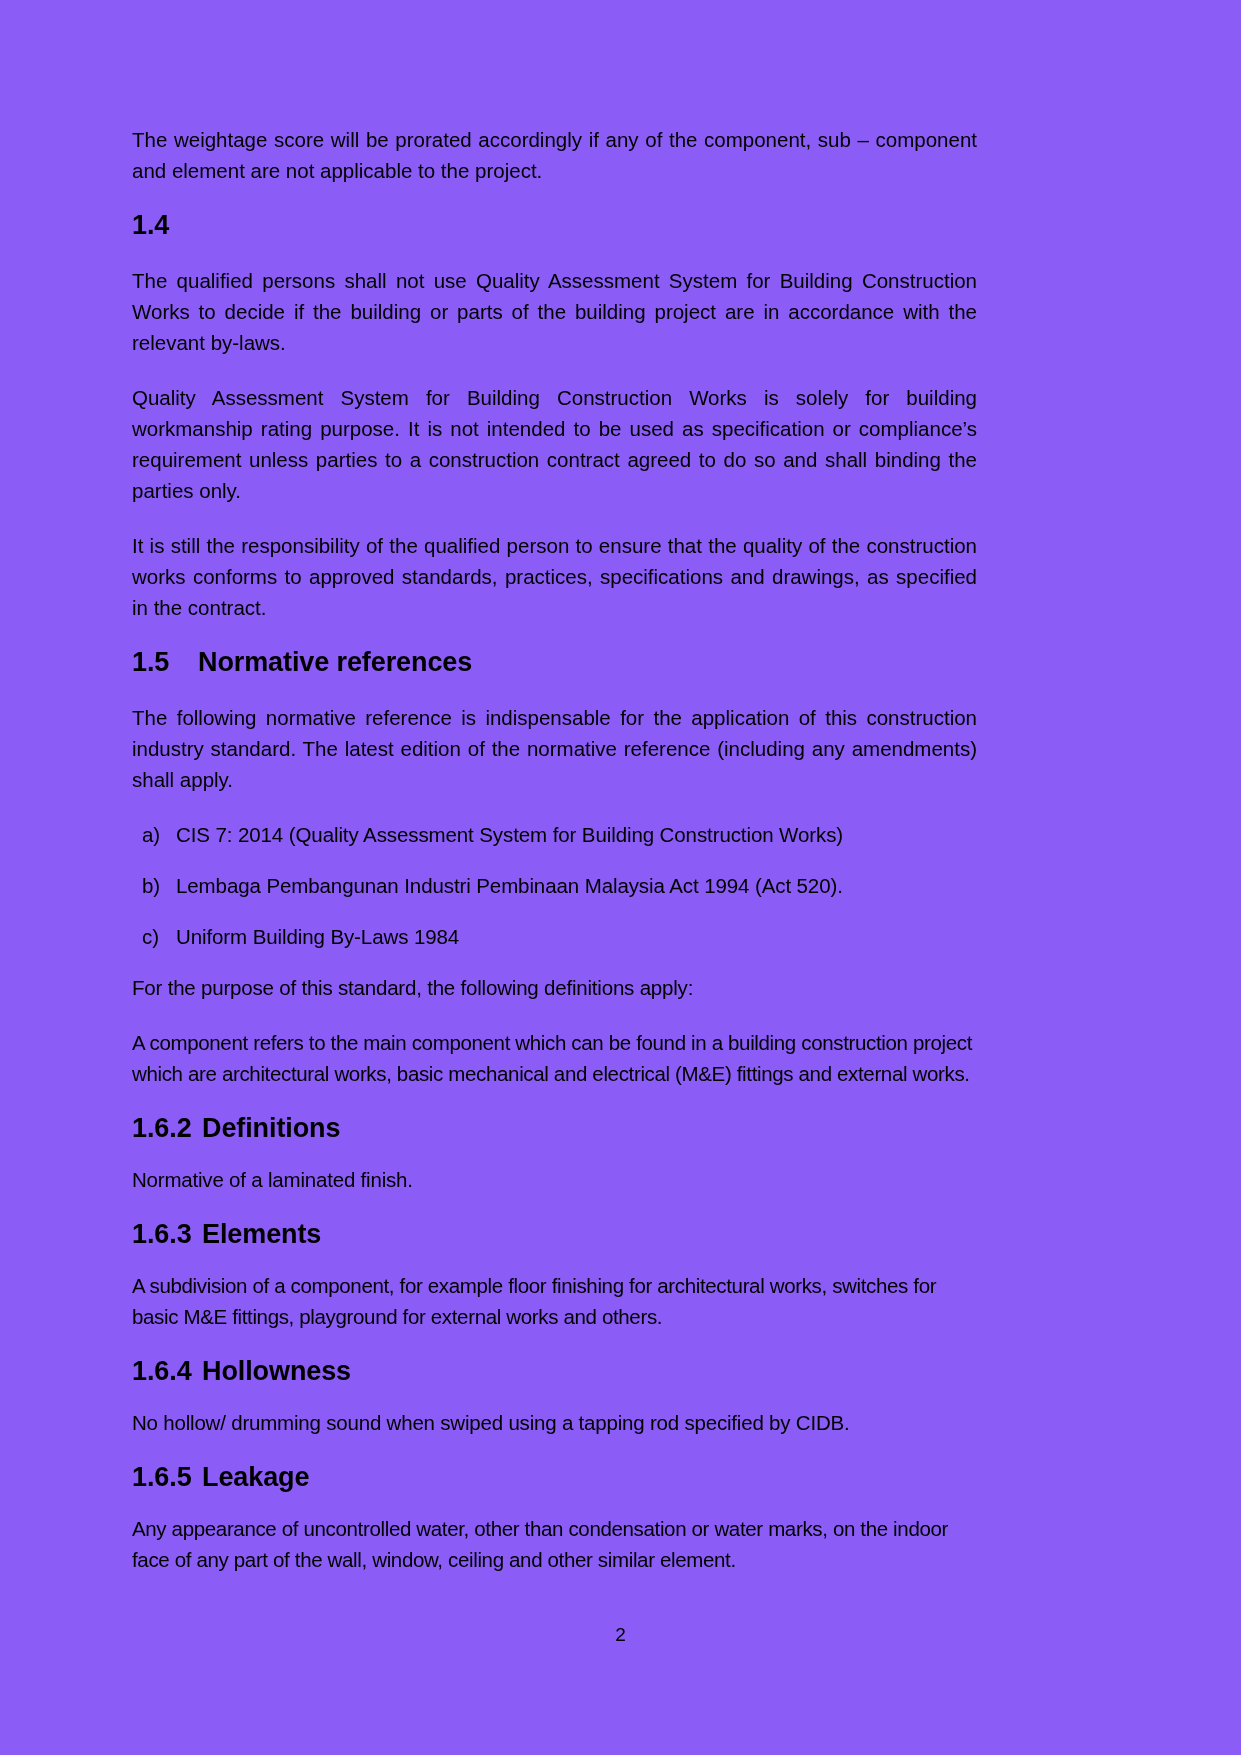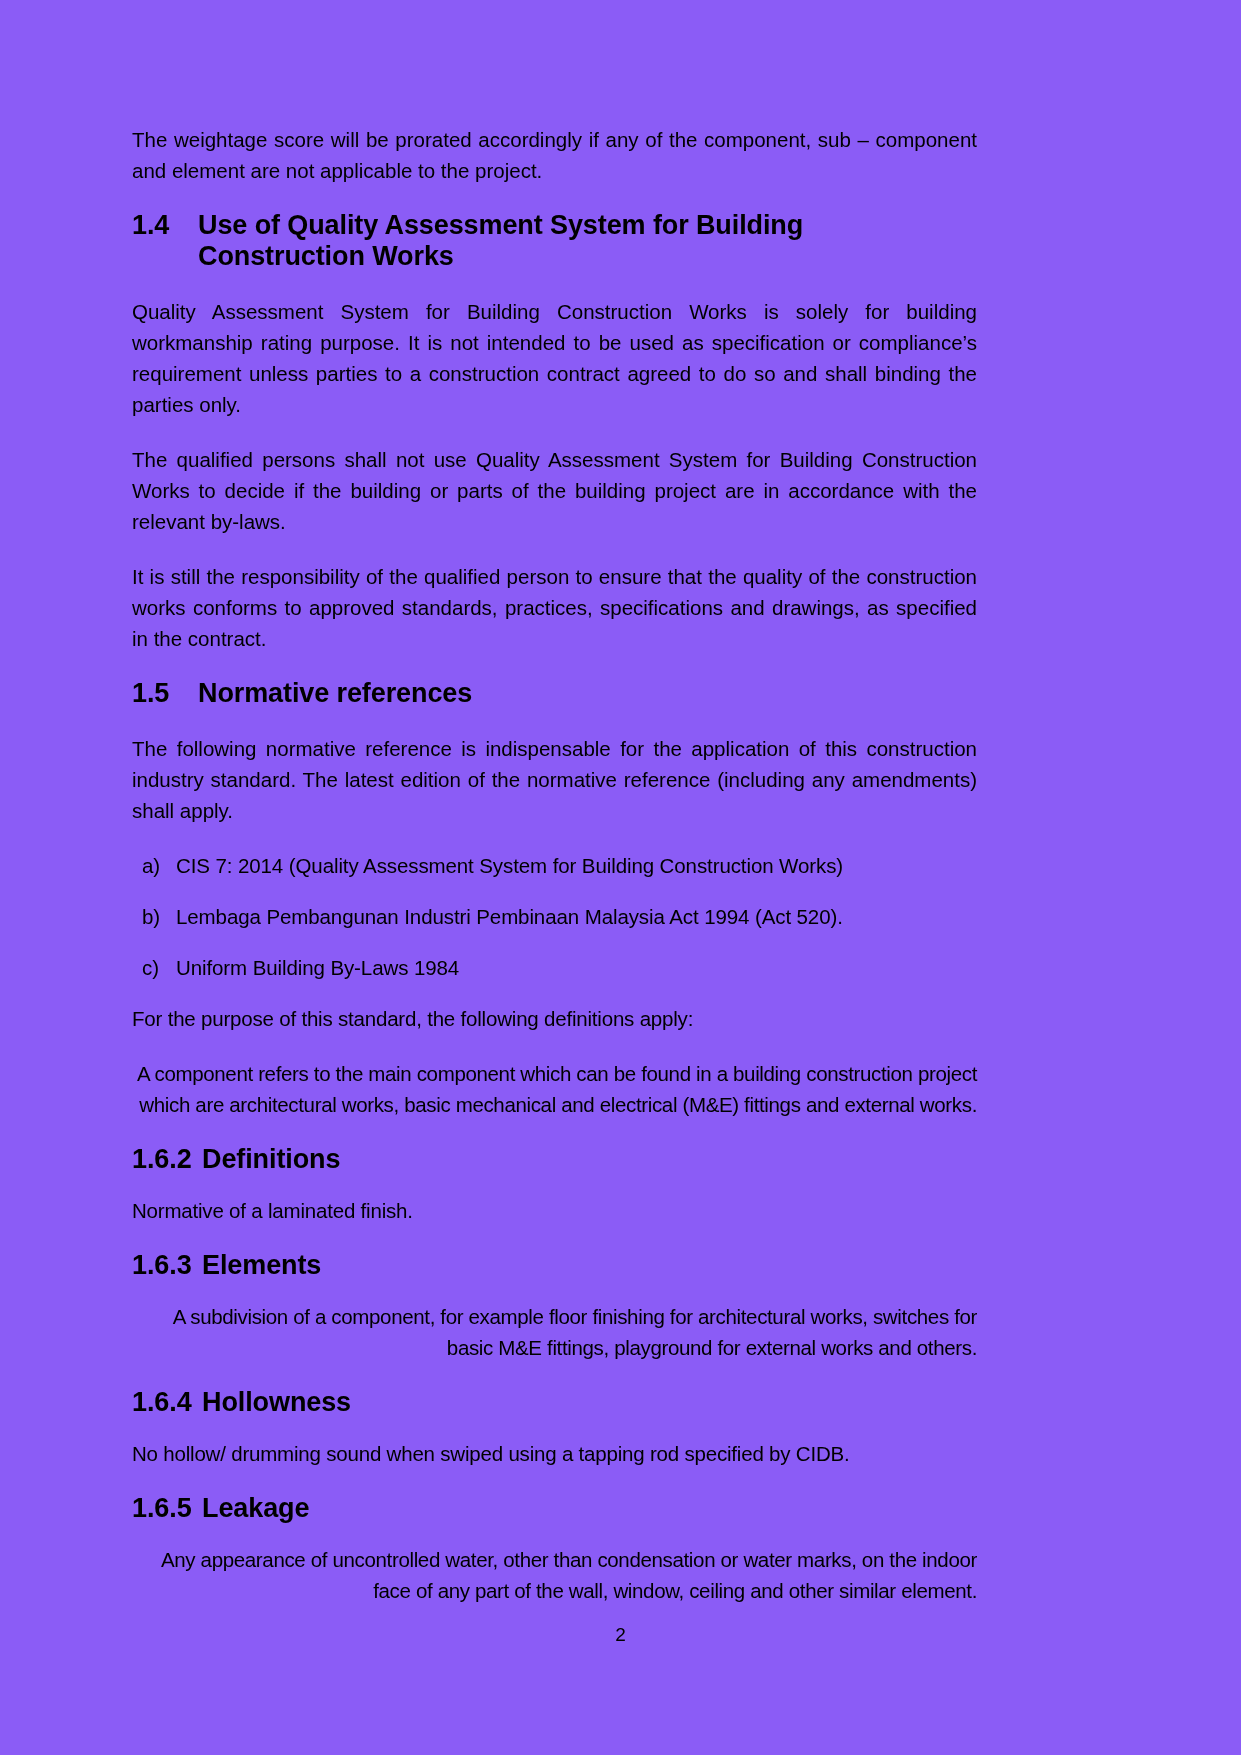--- a/index.html
+++ b/index.html
@@ -29,21 +29,21 @@
   }
   .para {
     font-size: 20.5px;
     line-height: 31px;
     text-align: justify;
     margin-bottom: 24px;
     color: #000;
     -webkit-font-smoothing: antialiased;
   }
   .para.ragged {
-    text-align: right;
+    text-align: left;
     letter-spacing: -0.35px;
   }
   .para.tight {
     letter-spacing: -0.2px;
   }
   .heading {
     font-size: 27px;
     font-weight: bold;
     line-height: 31px;
     margin-top: 6px;
@@ -99,26 +99,25 @@
 <body>
 
 <div class="page">
 
   <div class="content">
 
     <p class="para">The weightage score will be prorated accordingly if any of the component, sub – component and element are not applicable to the project.</p>
 
     <div class="heading">
       <span class="num">1.4</span>
-      <span>Use of Quality Assessment System for Building Construction Works</span>
     </div>
 
+    <p class="para">The qualified persons shall not use Quality Assessment System for Building Construction Works to decide if the building or parts of the building project are in accordance with the relevant by-laws.</p>
+
     <p class="para">Quality Assessment System for Building Construction Works is solely for building workmanship rating purpose. It is not intended to be used as specification or compliance’s requirement unless parties to a construction contract agreed to do so and shall binding the parties only.</p>
-
-    <p class="para">The qualified persons shall not use Quality Assessment System for Building Construction Works to decide if the building or parts of the building project are in accordance with the relevant by-laws.</p>
 
     <p class="para">It is still the responsibility of the qualified person to ensure that the quality of the construction works conforms to approved standards, practices, specifications and drawings, as specified in the contract.</p>
 
     <div class="heading">
       <span class="num">1.5</span>
       <span>Normative references</span>
     </div>
 
     <p class="para">The following normative reference is indispensable for the application of this construction industry standard. The latest edition of the normative reference (including any amendments) shall apply.</p>
 

